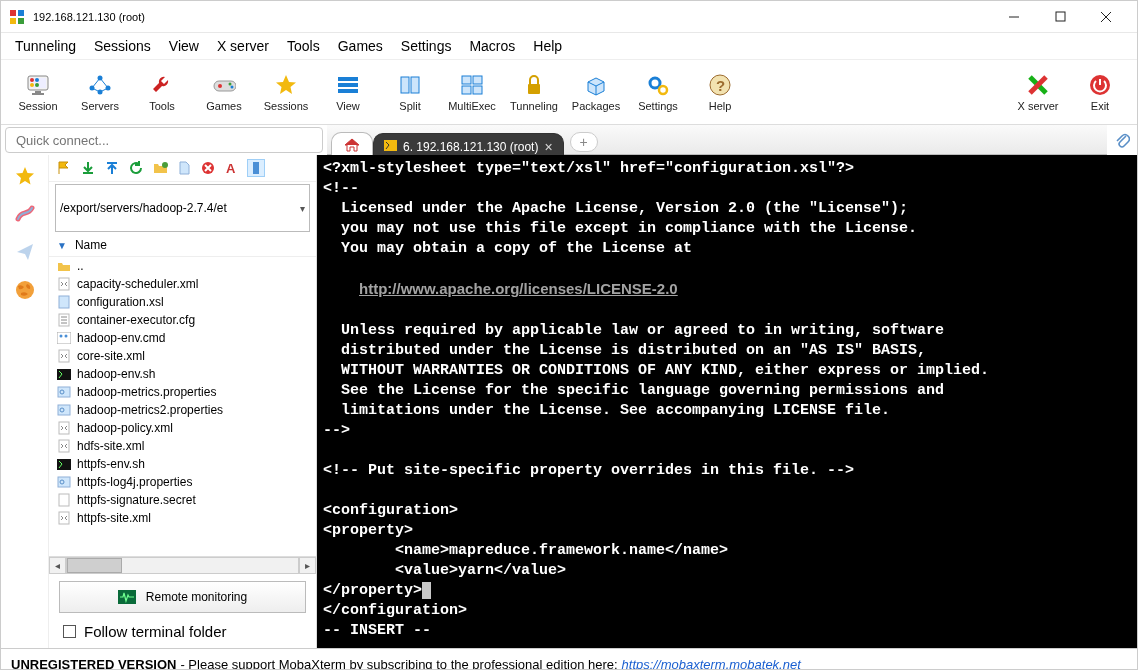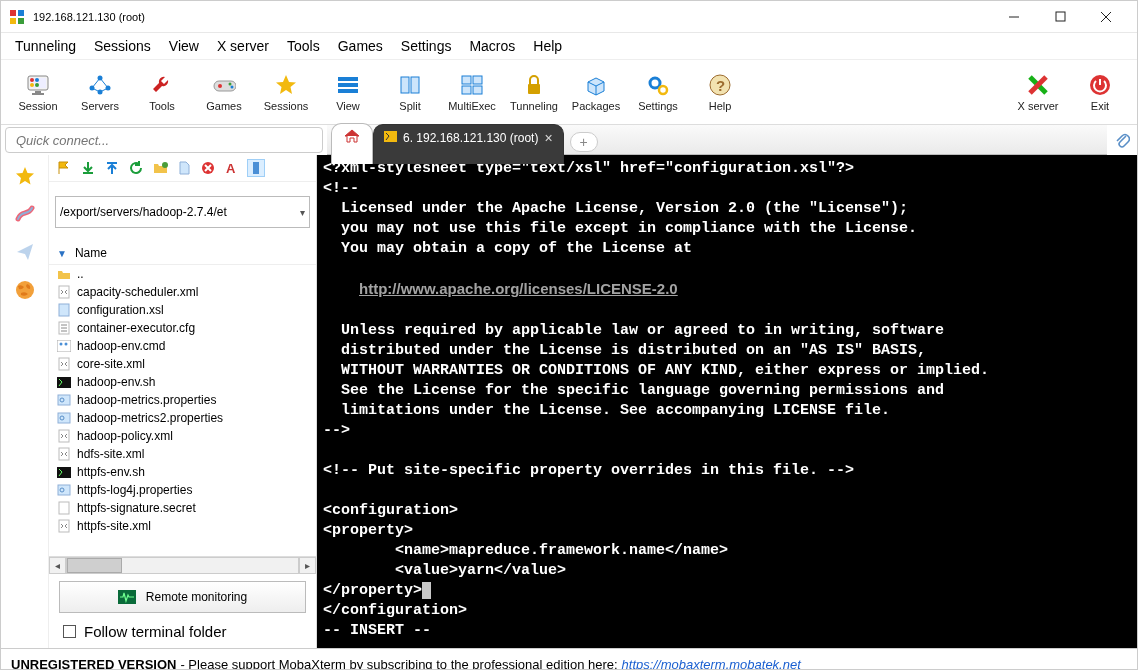--- a/index.html
+++ b/index.html
@@ -14,39 +14,39 @@
     .menubar { display: flex; gap: 18px; padding: 5px 14px; font-size: 14px; border-bottom: 1px solid #eee; }
     .menubar span { cursor: default; }
     
     .toolbar { display: flex; align-items:center; padding: 4px 6px 4px 6px; border-bottom: 1px solid #ddd; }
     .toolbtn { display:flex; flex-direction:column; align-items:center; justify-content:center; width: 62px; height: 56px; gap: 3px; }
     .toolbtn .ticon { width: 24px; height: 24px; display:flex; align-items:center; justify-content:center; }
     .toolbtn .tlabel { font-size: 11px; color: #222; }
     .toolbar .spacer { flex: 1; }
     
     .tabs-row { display: flex; align-items: stretch; height: 30px; background:#fff; }
-    .quick-connect { width: 318px; border: 1px solid #ccc; border-radius: 4px; margin: 2px 4px; padding: 4px 10px; font-size: 13px; color: #888; font-style: italic; }
+    .quick-connect { width: 318px; border: 1px solid #ccc; border-radius: 4px; margin: 2px 4px; padding: 4px 10px; font-size: 13px; color: #888; }
     .tabs { display:flex; align-items:flex-end; background: linear-gradient(#fafafa,#eaeaea); flex:1; border-bottom:1px solid #bbb; padding-left:4px; gap:0; }
-    .tab { display:flex; align-items:center; gap:6px; padding: 5px 10px 18px 10px; border-top-left-radius: 10px; border-top-right-radius: 10px; font-size: 12px; border:1px solid #bbb; border-bottom:none; position:relative; top:10px;}
+    .tab { display:flex; align-items:center; gap:6px; padding: 5px 10px 0 10px; border-top-left-radius: 10px; border-top-right-radius: 10px; font-size: 12px; border:1px solid #bbb; border-bottom:none; position:relative; top:1px;}
     .tab.home { background:#fff; width:42px; justify-content:center;}
     .tab.active { background:#3a3a3a; color:#fff; border-color:#333; }
     .tab .tclose { font-size:14px; opacity:0.8; }
     .tab-add { width: 28px; height: 20px; margin-left:6px; border:1px solid #ccc; border-radius:10px; display:flex; align-items:center; justify-content:center; color:#888; font-size:14px; background:#fff; position:relative; top:-2px;}
     .clip-icon { width:30px; display:flex; align-items:center; justify-content:center; }
     
     .body { display:flex; height: calc(670px - 32px - 29px - 64px - 30px - 22px); }
     
     .left-rail { width: 48px; background:#fff; border-right:1px solid #eee; display:flex; flex-direction:column; align-items:center; gap:16px; padding-top:10px; }
     .left-rail .ricon { width:22px; height:22px; display:flex; align-items:center; justify-content:center; }
     
     .file-panel { width: 268px; border-right:1px solid #ddd; display:flex; flex-direction:column; }
     .file-toolbar { display:flex; gap:6px; padding: 4px 6px; border-bottom:1px solid #eee; }
     .file-toolbar .fbtn { width:18px; height:18px; display:flex; align-items:center; justify-content:center; }
     .file-toolbar .fbtn.sel { background:#dbeeff; border:1px solid #9fcff7; }
-    .path-input { margin: 14px 6px; border:1px solid #bbb; font-size:12px; padding:8px 4px; display:flex; align-items:center; justify-content:space-between; }
+    .path-input { margin: 2px 6px; border:1px solid #bbb; font-size:12px; padding:16px 4px; display:flex; align-items:center; justify-content:space-between; }
     .path-input .caret { font-size:10px; color:#555; }
     .files-header { display:flex; align-items:center; padding: 4px 8px; font-size:12px; border-bottom:1px solid #eee; gap:8px; }
     .files-header .drop { color:#2a72c4; font-size:10px; }
     .file-list { flex:1; overflow:hidden; font-size:12px; }
     .file-row { display:flex; align-items:center; gap:6px; padding: 2px 8px; white-space:nowrap; }
     .file-row .ficon { width:14px; height:14px; display:flex; align-items:center; justify-content:center; }
     .hscroll { height:17px; display:flex; border-top:1px solid #ddd; align-items:center; }
     .hscroll .arrow { width:17px; height:17px; background:#f1f1f1; border:1px solid #ccc; display:flex; align-items:center; justify-content:center; font-size:10px; color:#555;}
     .hscroll .track { flex:1; background:#f1f1f1; border:1px solid #ccc; height:17px; position:relative;}
     .hscroll .thumb { position:absolute; left:0; top:0; height:15px; width:55px; background:#cfcfcf; border:1px solid #aaa;}

